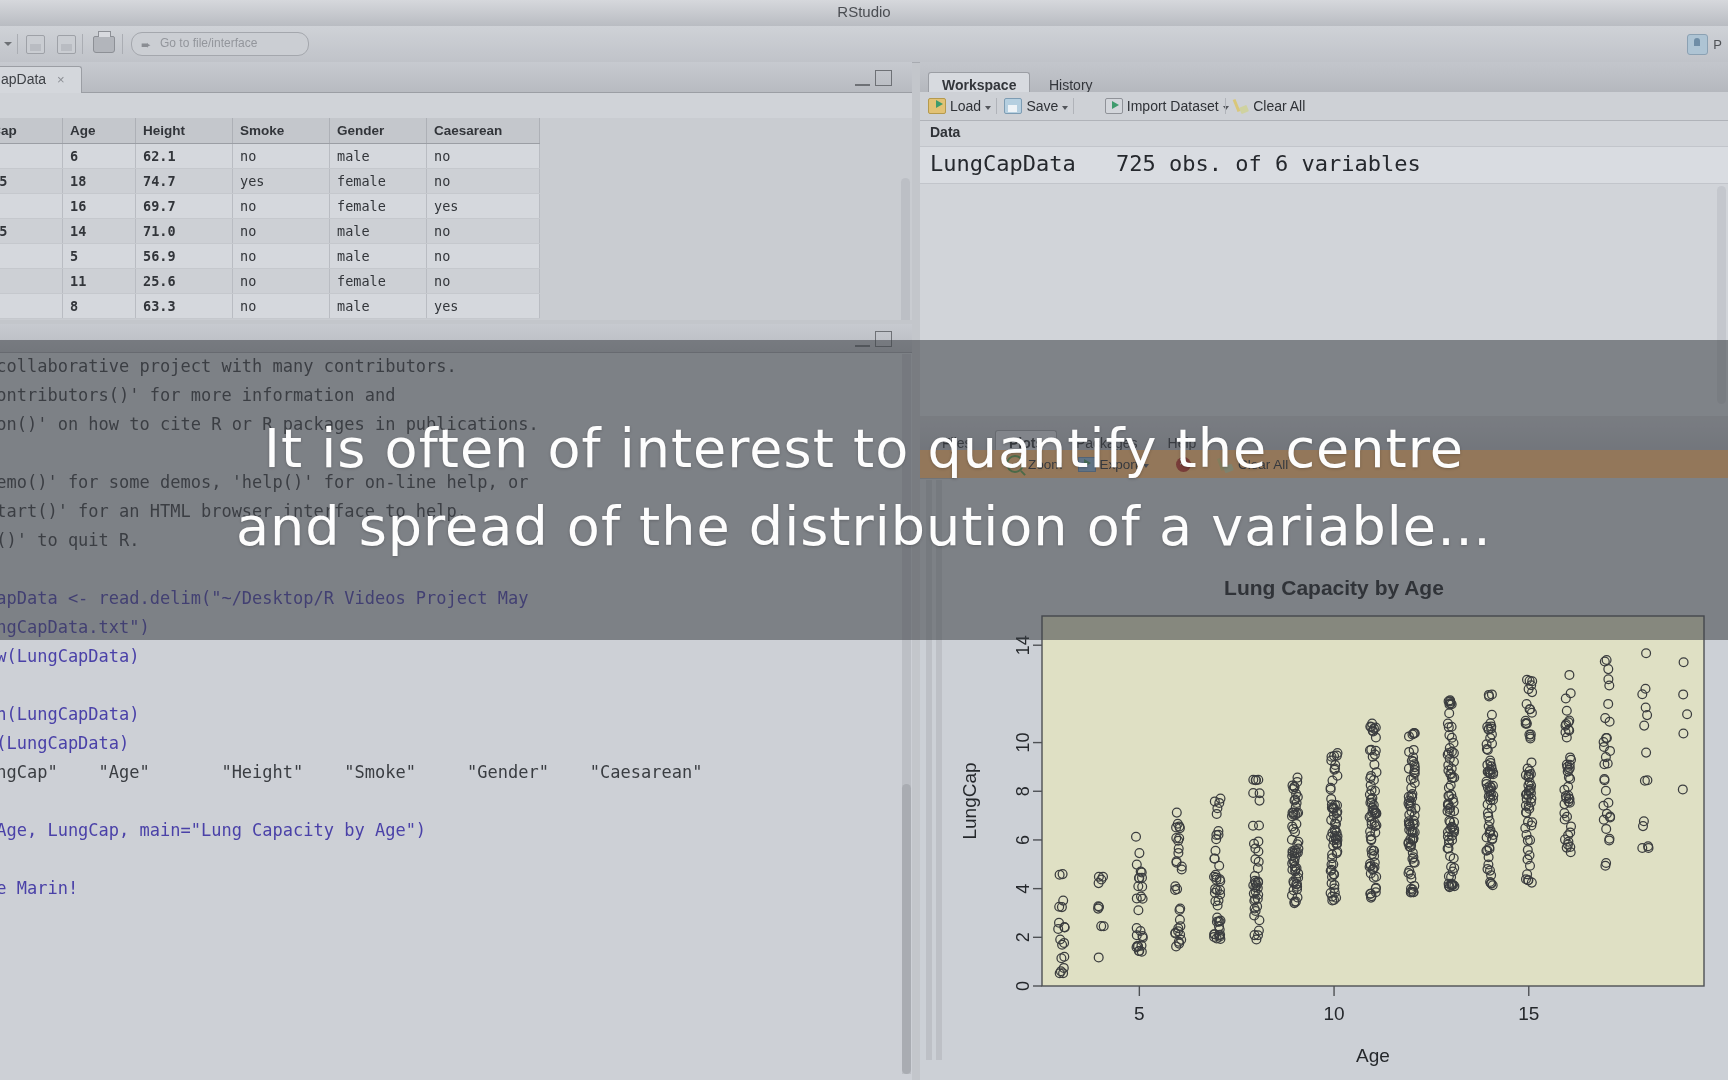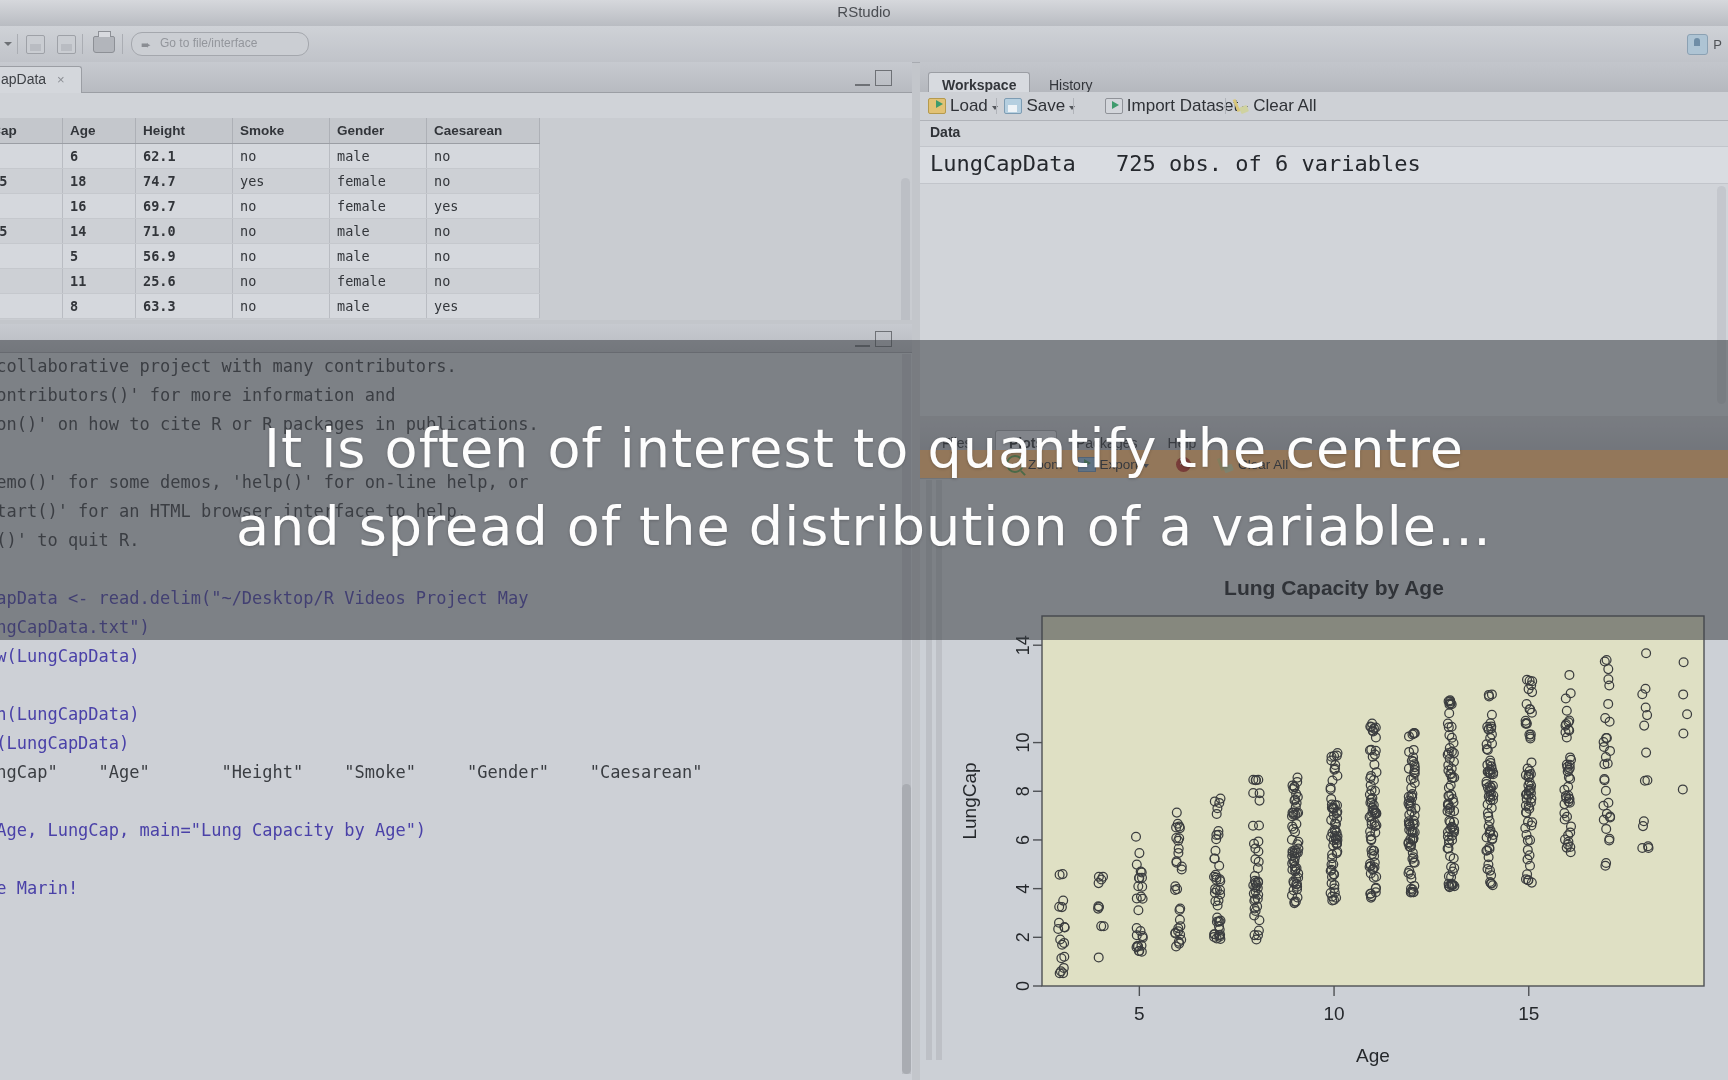--- a/index.html
+++ b/index.html
@@ -133,21 +133,21 @@
   #wstabs{position:absolute;left:0;top:0;width:808px;height:30px;
     background:linear-gradient(#c3c6cc,#b5b8be);border-bottom:1px solid #9b9ea4;}
   .rtab{
     position:absolute;top:4px;height:26px;padding:0 13px;font-size:14px;line-height:25px;color:#33363b;
     border:1px solid transparent;border-radius:3px 3px 0 0;margin-top:6px;
   }
   .rtab.active{background:#d7dadf;border-color:#9b9ea4;border-bottom:none;font-weight:bold;}
   #wsbar{position:absolute;left:0;top:30px;width:808px;height:28px;background:#ced1d6;
     border-bottom:1px solid #b0b3b9;}
   .wsbtn{position:absolute;top:4px;height:20px;display:flex;align-items:center;gap:4px;
-    font-size:17px;color:#2f3237;}
+    font-size:14px;color:#2f3237;}
   .wsbtn .ic{width:16px;height:14px;border-radius:2px;position:relative;}
   .ic-folder{background:#e2c275;border:1px solid #b59a4d;}
   .ic-folder:after{content:"";position:absolute;left:7px;top:1px;width:0;height:0;
     border-left:7px solid #3f9b6d;border-top:4px solid transparent;border-bottom:4px solid transparent;}
   .ic-save{background:#b5cfe0;border:1px solid #7d9cb3;}
   .ic-save:after{content:"";position:absolute;left:3px;top:6px;width:9px;height:7px;background:#eef3f7;}
   .ic-import{background:#d3d6db;border:1px solid #8f9298;}
   .ic-import:after{content:"";position:absolute;left:6px;top:2px;width:0;height:0;
     border-left:7px solid #3f9b6d;border-top:4px solid transparent;border-bottom:4px solid transparent;}
   .ic-broom{background:transparent;}

